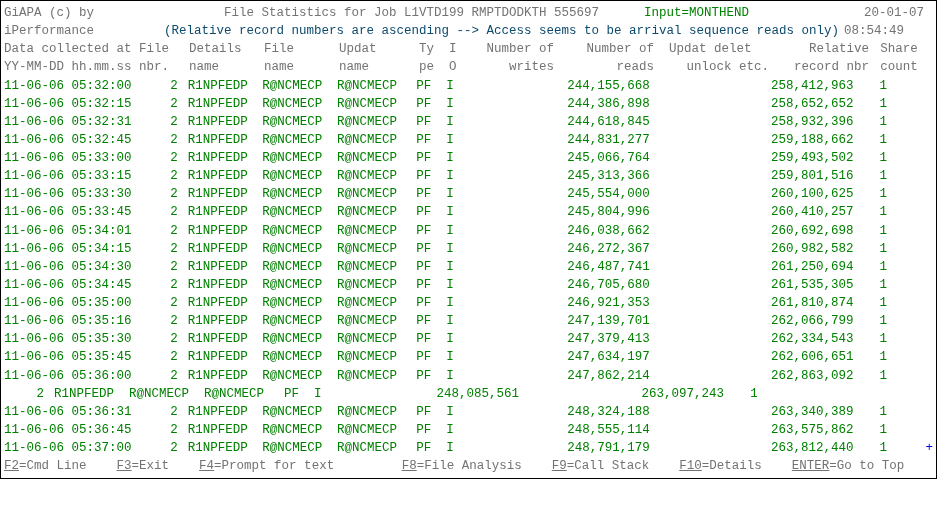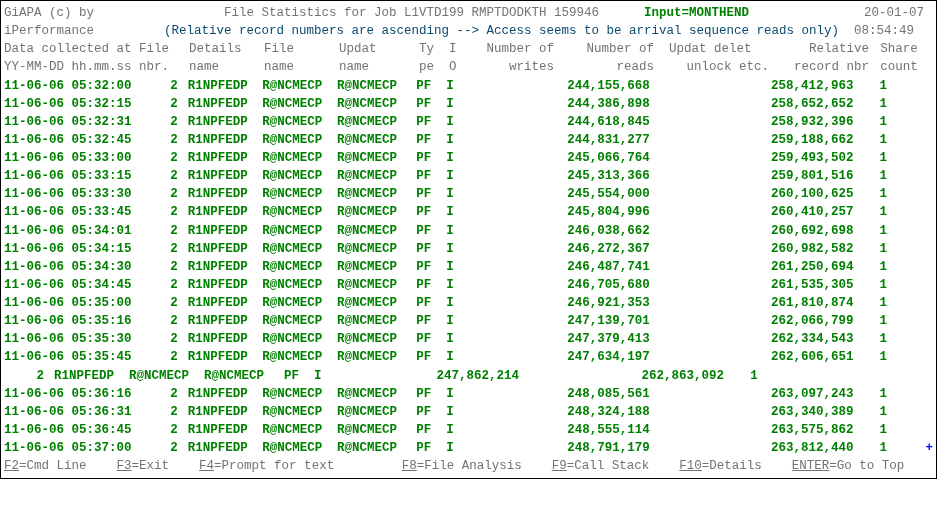--- a/index.html
+++ b/index.html
@@ -9,21 +9,21 @@
     font-size: 12.5px;
     line-height: 1.45;
     background: #fff;
     color: #000;
     width: 937px;
     box-sizing: border-box;
     border: 1px solid #000;
     white-space: nowrap;
   }
   .blue { color: #737373; }
-  .green { color: #008000; font-weight: bold; }
+  .green { color: #008000; }
   .magenta { color: #0c4a6e; }
   .row { display: flex; }
   .c-time   { width: 135px; }
   .c-filenbr{ width: 40px; text-align: right; padding-right: 10px; }
   .c-lib    { width: 75px; }
   .c-file   { width: 75px; }
   .c-member { width: 80px; }
   .c-type   { width: 30px; }
   .c-io     { width: 25px; }
   .c-writes { width: 80px; text-align: right; }
@@ -31,29 +31,29 @@
   .c-updat  { width: 100px; text-align: right; }
   .c-rel    { width: 100px; text-align: right; padding-right: 5px;}
   .c-share  { width: 50px;  text-align: center; }
   .c-plus   { width: 25px;  text-align: right; color:#0000ff;}
 </style>
 </head>
 <body>
 
 <div class="row">
   <span style="width:220px" class="blue">GiAPA (c) by</span>
-  <span style="width:420px" class="blue">File Statistics for Job L1VTD199    RMPTDODKTH 159946</span>
+  <span style="width:420px" class="blue">File Statistics for Job L1VTD199    RMPTDODKTH 555697</span>
   <span style="width:200px" class="green">Input=MONTHEND</span>
   <span style="width:80px;text-align:right" class="blue">20-01-07</span>
 </div>
 
 <div class="row">
   <span style="width:160px" class="blue">iPerformance</span>
   <span style="width:680px" class="magenta">(Relative record numbers are ascending --&gt; Access seems to be arrival sequence reads only)</span>
-  <span style="width:80px;text-align:center" class="blue">08:54:49</span>
+  <span style="width:80px;text-align:left" class="blue">08:54:49</span>
 </div>
 
 <div class="row blue">
   <span class="c-time">Data collected at</span>
   <span class="c-filenbr" style="text-align:left">File</span>
   <span class="c-lib">Details</span>
   <span class="c-file">File</span>
   <span class="c-member">Updat</span>
   <span class="c-type">Ty</span>
   <span class="c-io">I</span>
@@ -314,35 +314,35 @@
       <span class="c-type">PF</span>
       <span class="c-io">I</span>
       <span class="c-writes"></span>
       <span class="c-reads">247,634,197</span>
       <span class="c-updat"></span>
       <span class="c-rel">262,606,651</span>
       <span class="c-share">1</span>
       <span class="c-plus"></span>
     </div>
     <div class="row green">
+      <span class="c-time">11-06-06 05:36:00</span>
       <span class="c-filenbr">2</span>
       <span class="c-lib">R1NPFEDP</span>
       <span class="c-file">R@NCMECP</span>
       <span class="c-member">R@NCMECP</span>
       <span class="c-type">PF</span>
       <span class="c-io">I</span>
       <span class="c-writes"></span>
       <span class="c-reads">247,862,214</span>
       <span class="c-updat"></span>
       <span class="c-rel">262,863,092</span>
       <span class="c-share">1</span>
       <span class="c-plus"></span>
     </div>
     <div class="row green">
-      <span class="c-time">11-06-06 05:36:16</span>
       <span class="c-filenbr">2</span>
       <span class="c-lib">R1NPFEDP</span>
       <span class="c-file">R@NCMECP</span>
       <span class="c-member">R@NCMECP</span>
       <span class="c-type">PF</span>
       <span class="c-io">I</span>
       <span class="c-writes"></span>
       <span class="c-reads">248,085,561</span>
       <span class="c-updat"></span>
       <span class="c-rel">263,097,243</span>

